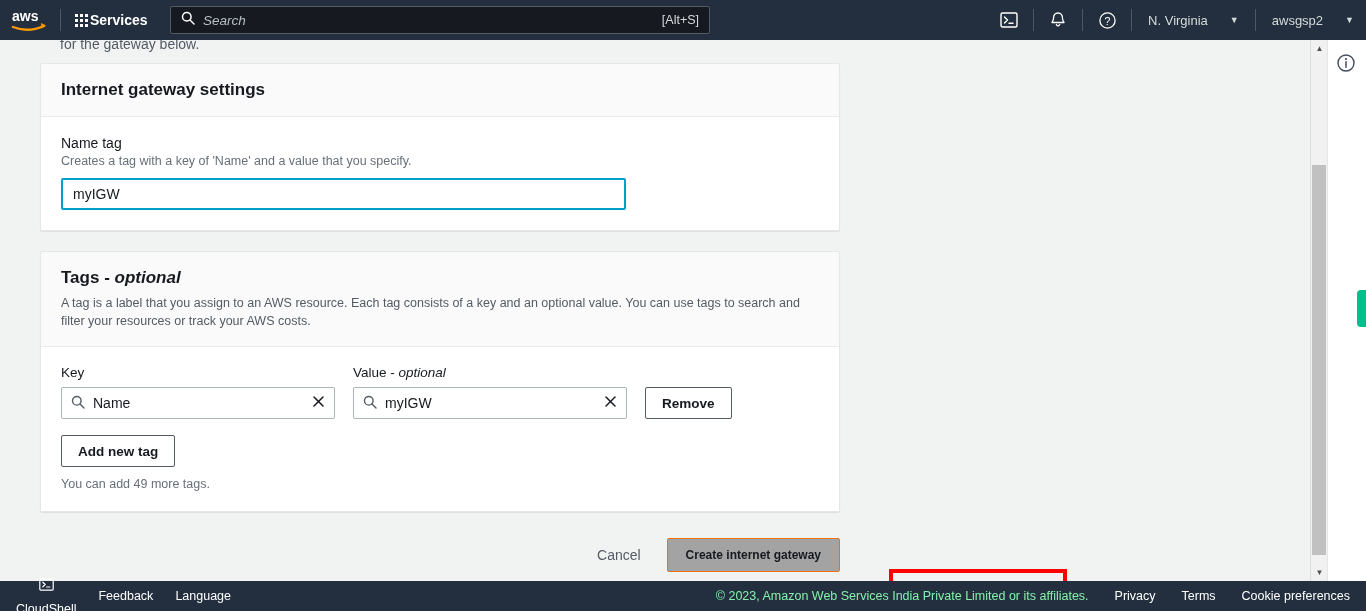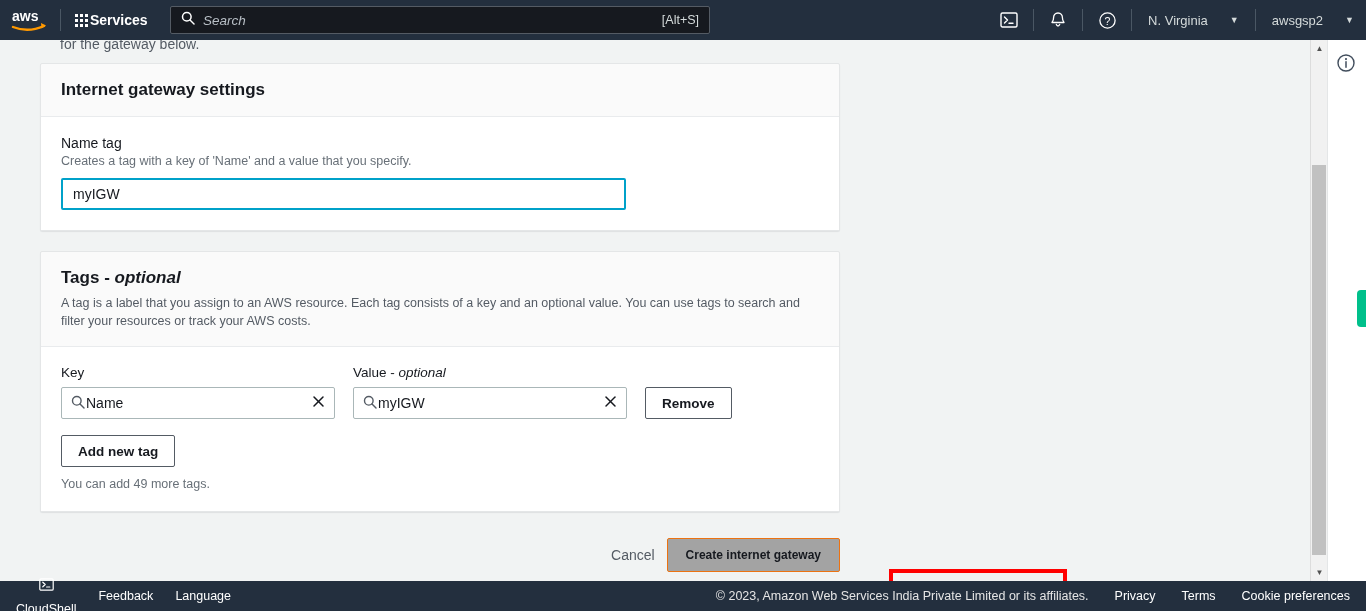--- a/index.html
+++ b/index.html
@@ -159,21 +159,21 @@
   .tag-col { display: flex; flex-direction: column; }
   .tag-col-label { font-size: 13.5px; color: #16191f; margin-bottom: 7px; }
   .tag-col-label .optional { font-style: italic; }
 
   .search-input {
     width: 274px; height: 32px;
     border: 1px solid #aab7b8;
     border-radius: 2px;
     background: #ffffff;
     display: flex; align-items: center;
-    gap: 1px;
+    gap: 8px;
     padding: 0 9px;
     font-size: 14px; color: #16191f;
     cursor: text;
   }
   .search-input .val { flex: 1; }
 
   .btn {
     border: 1px solid #545b64;
     border-radius: 2px;
     background: transparent;
@@ -187,21 +187,21 @@
   .btn-addtag { margin-top: 16px; }
   .hint-small { margin-top: 10px; font-size: 12.5px; color: #687078; }
 
   
   .actions {
     position: absolute;
     left: 0; top: 488px;
     width: 1310px; height: 54px;
     display: flex; align-items: center; justify-content: flex-end;
     padding-right: 470px;
-    gap: 12px;
+    gap: 26px;
   }
   .link-btn {
     background: none; border: none;
     font-family: "Liberation Sans", sans-serif;
     font-size: 14px; color: #545b64;
     cursor: pointer;
   }
   .btn-primary {
     background: #a3a3a3;
     border: 1px solid #ec7211;
@@ -279,21 +279,21 @@
     color: #ffffff;
     font-size: 12.5px;
   }
   .footer-left { display: flex; align-items: center; gap: 22px; padding-left: 16px; }
   .footer-right {
     margin-left: auto;
     display: flex; align-items: center; gap: 26px;
     padding-right: 16px;
   }
   .footer-item { cursor: pointer; white-space: nowrap; }
-  .footer-copy { color: #e5e5e5; white-space: nowrap; }
+  .footer-copy { color: #86efac; white-space: nowrap; }
   .cloudshell { display: flex; align-items: center; gap: 7px; cursor: pointer; flex-direction: column; }
 </style>
 </head>
 <body>
 
 <div class="topnav">
 
   <div class="aws-logo">
     <svg width="40" height="26" viewBox="0 0 40 26">
       <text x="2" y="14" font-family="Liberation Sans, sans-serif" font-size="14" font-weight="bold" fill="#ffffff">aws</text>

